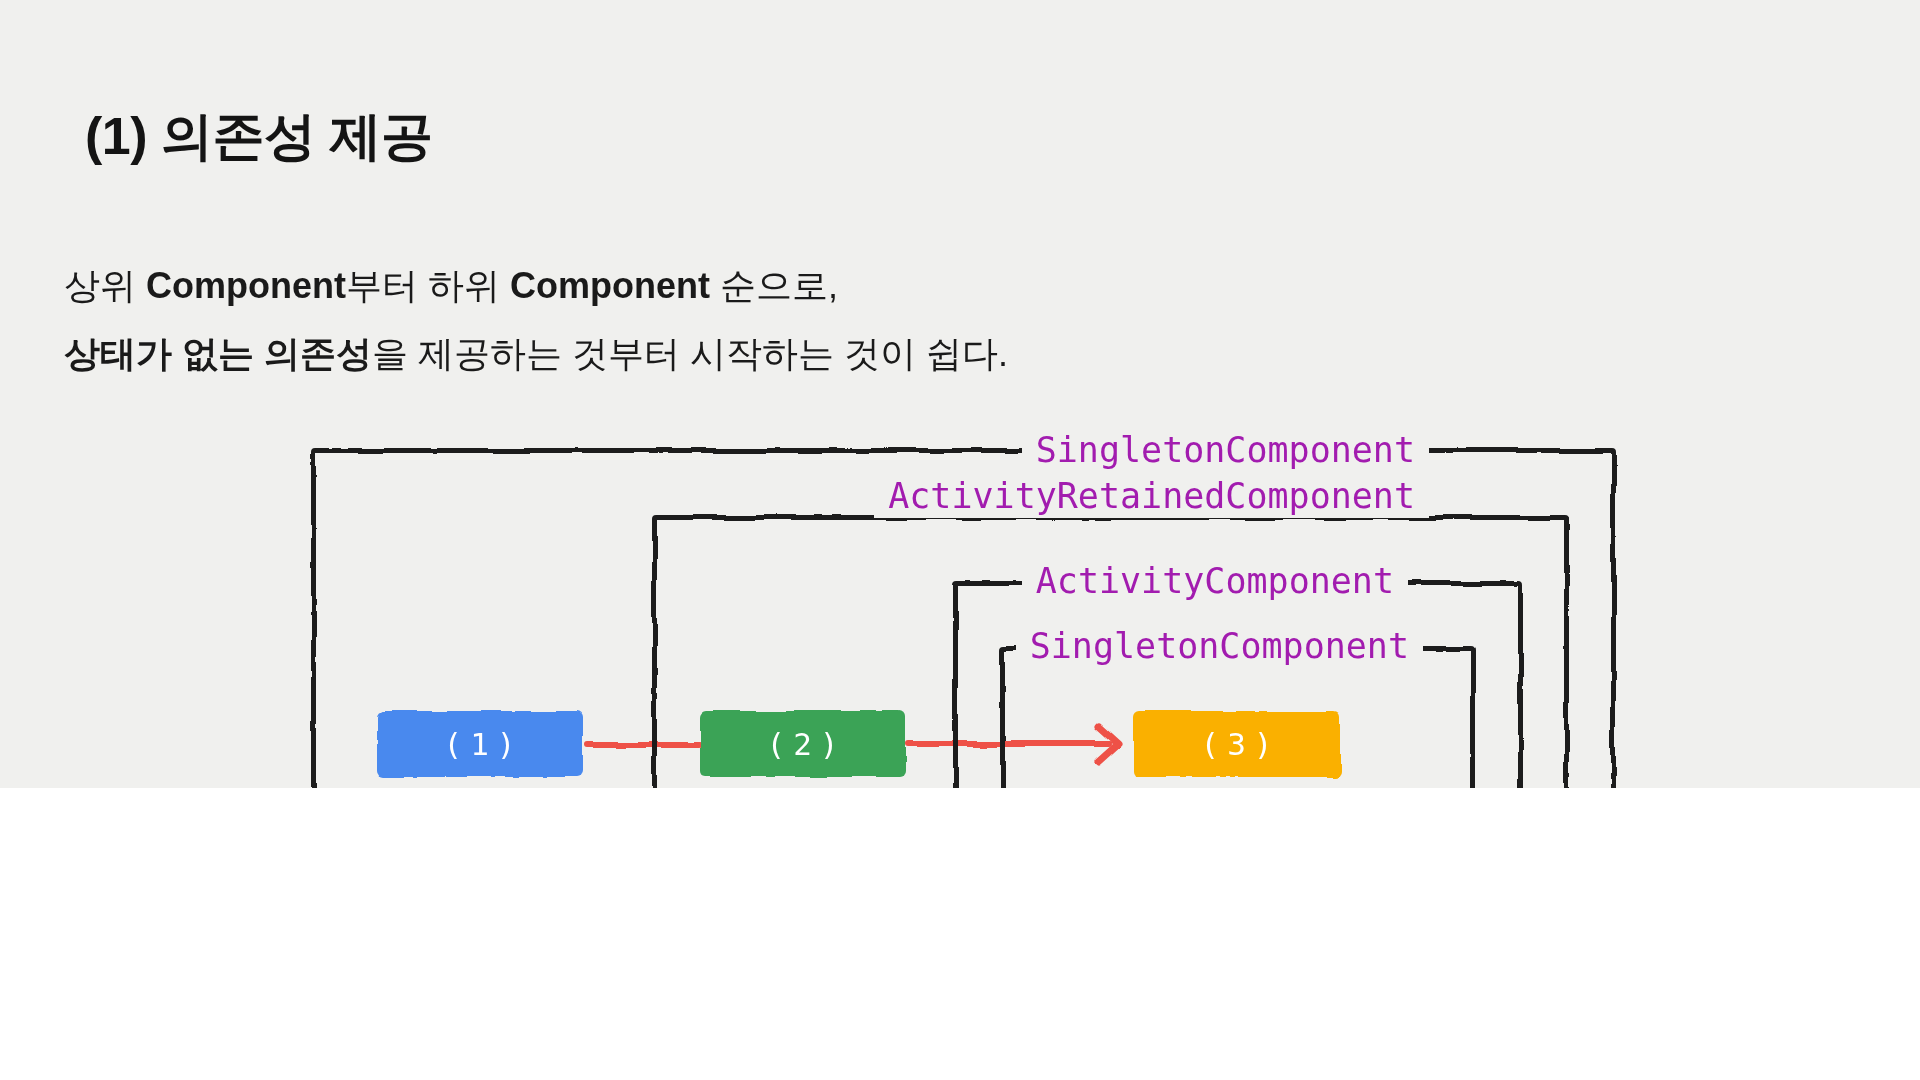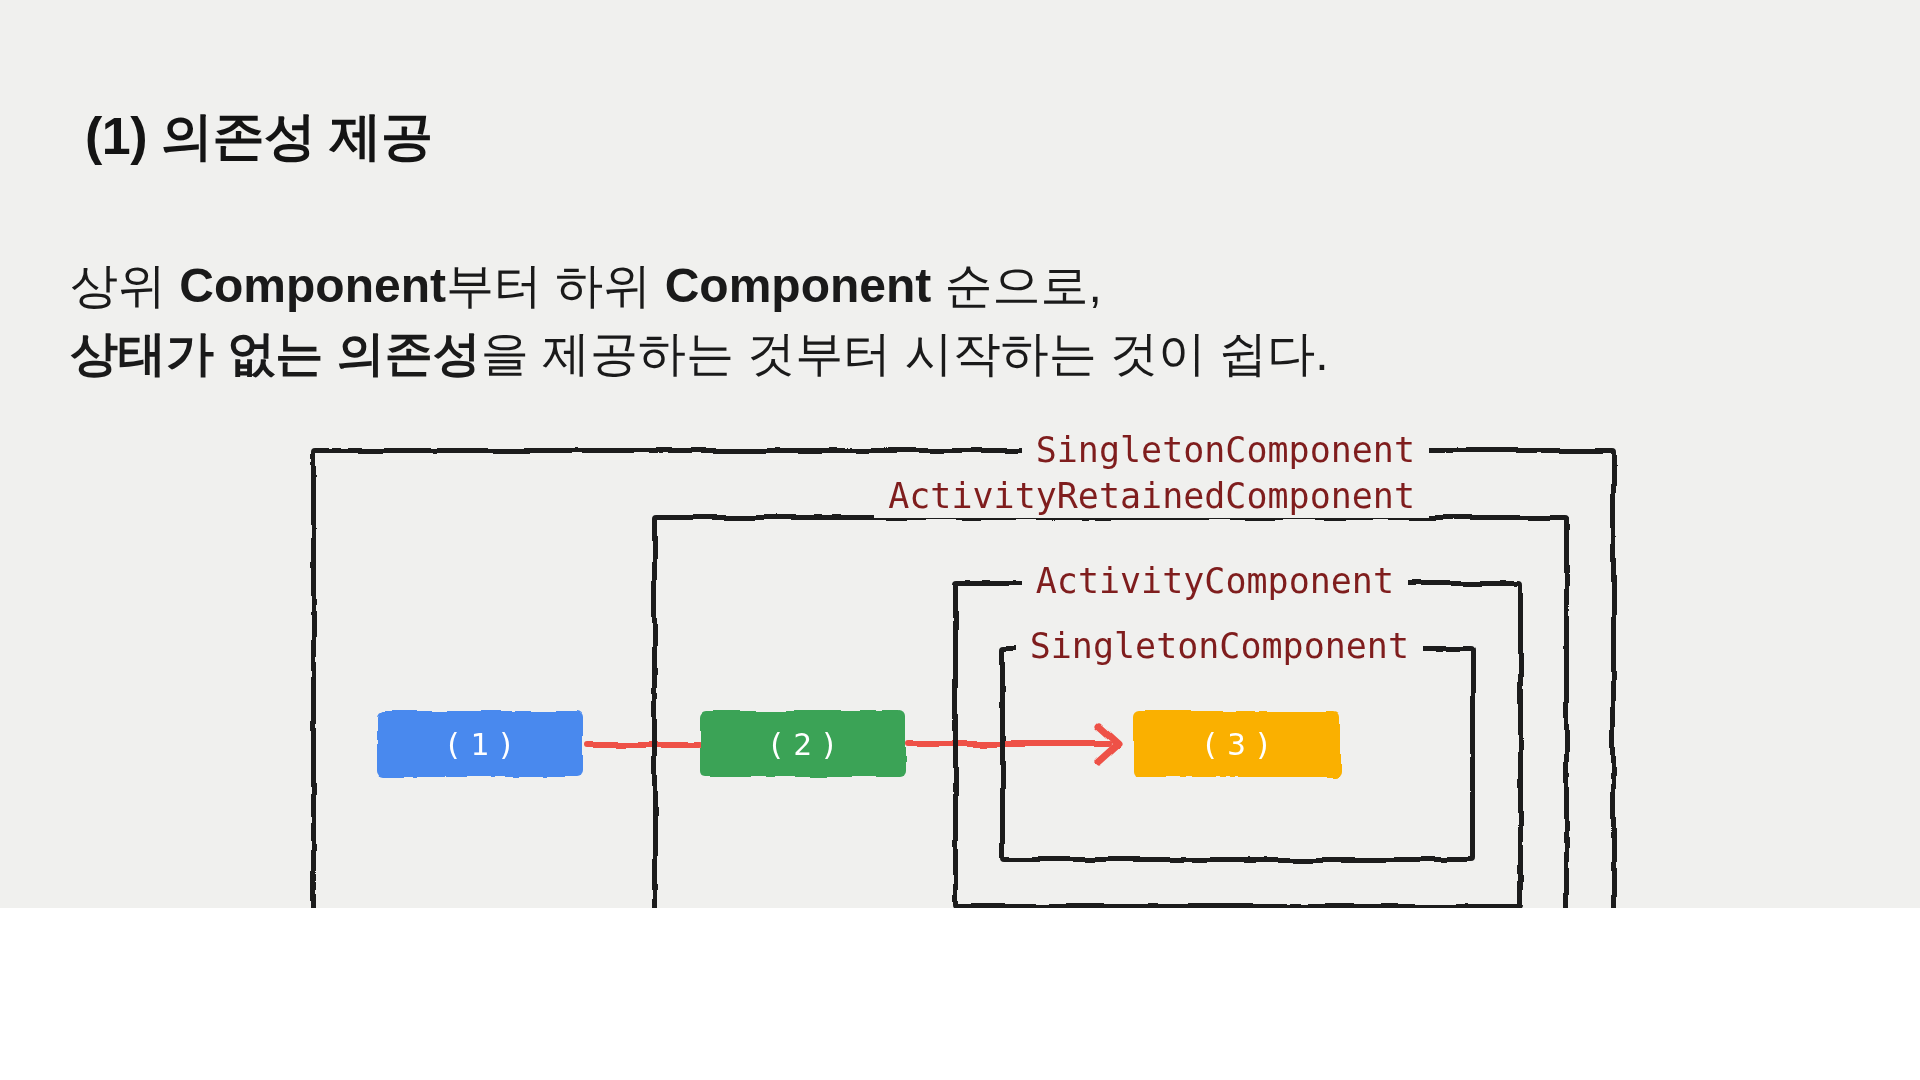--- a/index.html
+++ b/index.html
@@ -1,53 +1,53 @@
 <!DOCTYPE html>
 <html><head>
 <meta charset="utf-8">
 <style>
   html,body { margin:0; padding:0; }
   #slide {
     position:relative;
-    width:1920px; height:908px;
+    width:1920px; height:788px;
     background:#F0F0EE;
     overflow:hidden;
     font-family:"Liberation Sans","DejaVu Sans",sans-serif;
     color:#1A1A1A;
   }
   
   .title {
     position:absolute; left:85px; top:104px;
     font-size:52px; line-height:64px; font-weight:700;
     letter-spacing:-0.5px; color:#141414;
   }
   .body-text {
-    position:absolute; left:70px; top:252px;
-    font-size:48px; line-height:68px; font-weight:400;
+    position:absolute; left:64px; top:252px;
+    font-size:36px; line-height:68px; font-weight:400;
   }
   .body-text .b { font-weight:700; }
   
   .shapes { position:absolute; inset:0; filter:url(#roughen); }
   .frame {
     position:absolute;
     border:5px solid #1B1B1B;
     border-radius:4px;
     background:transparent;
   }
   .chip { position:absolute; border-radius:6px; }
   .arrow-line { position:absolute; height:6px; border-radius:3px; }
   .arrow-head { position:absolute; }
   
   .frame-label {
     position:absolute;
     height:44px; line-height:44px;
     padding:0 14px;
     background:#F0F0EE;
     font-family:"DejaVu Sans Mono","Liberation Mono",monospace;
-    font-size:35px; color:#7f1d1d;
+    font-size:35px; color:#a21caf;
     white-space:nowrap;
   }
   .chip-label {
     position:absolute;
     display:flex; align-items:center; justify-content:center;
     font-family:"DejaVu Sans Mono","Liberation Mono",monospace;
     font-size:31px; color:#FFFFFF;
     letter-spacing:8px; text-indent:8px;
   }
   .svg-defs { position:absolute; width:0; height:0; }

